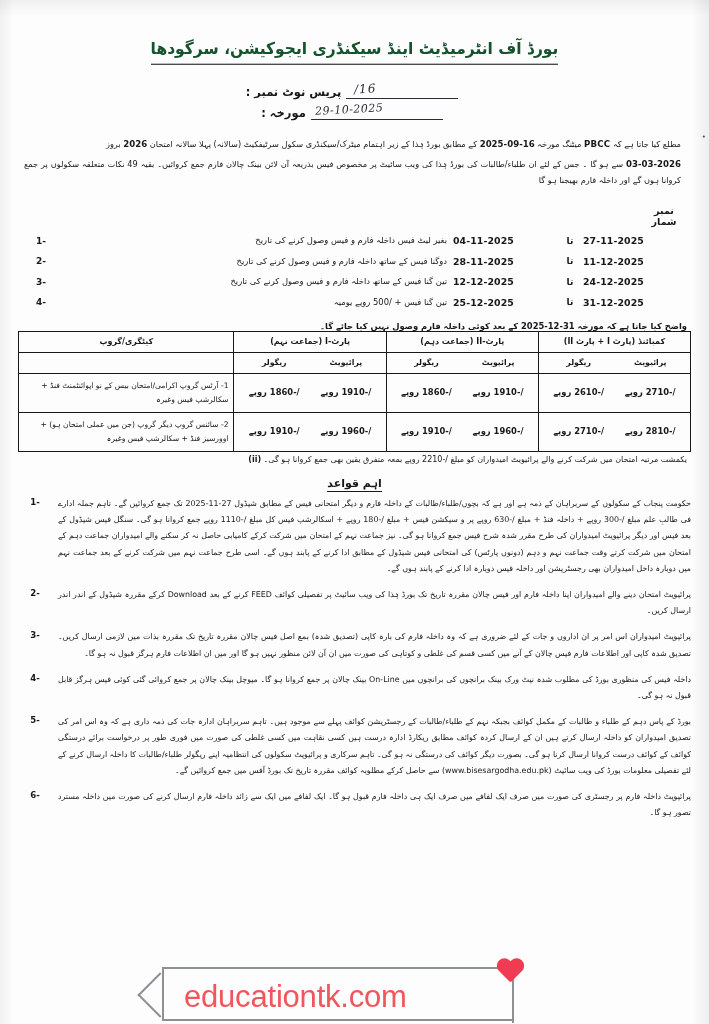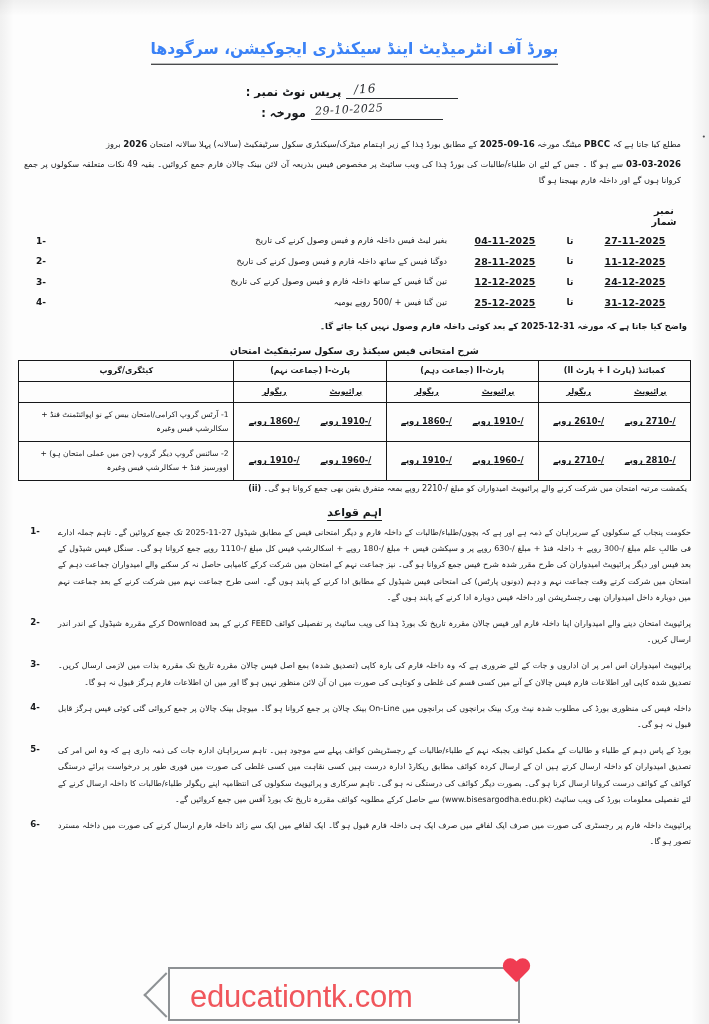--- a/index.html
+++ b/index.html
@@ -23,21 +23,21 @@
   }
   .sheet{position:absolute;inset:0;padding:0 18px;box-sizing:border-box;}
 
   
   .masthead{
     text-align:center;
     margin-top:38px;
     font-size:15.5px;
     font-weight:700;
     letter-spacing:.2px;
-    color:#3b82f6;
+    color:#14532d;
     line-height:1.5;
   }
   .masthead .rule{
     display:inline-block;
     border-bottom:1.6px solid #16181a;
     padding-bottom:2px;
     transform:scaleY(1.06);
   }
   .pressline{
     text-align:center;
@@ -76,22 +76,22 @@
   .sch-head .h-title{flex:1;text-align:right;padding-right:6px;}
   .sch-head u{text-decoration:none;border-bottom:1.2px solid #16181a;padding-bottom:1px;}
   .sch-row{
     display:flex;align-items:center;
     font-size:8.4px;
     margin-top:7px;
   }
   .sch-row .c-sr{width:46px;text-align:center;font-weight:700;font-size:9px;direction:ltr;}
   .sch-row .c-desc{flex:1;text-align:right;padding-right:6px;line-height:1.6;}
   .sch-row .c-from,.sch-row .c-to{
-    width:104px;text-align:center;direction:ltr;
-    font-weight:700;font-size:9.4px;letter-spacing:.1px;text-decoration:underline;
+    width:104px;direction:ltr;
+    font-weight:700;font-size:9.4px;letter-spacing:.1px;
   }
   .sch-row .c-sep{width:26px;text-align:center;font-size:9px;font-weight:700;}
   .note-line{
     margin-top:12px;text-align:right;font-size:8.4px;font-weight:600;
   }
   .note-line b{font-weight:700;}
 
   
   .tbl-caption{
     text-align:center;font-size:9.2px;font-weight:700;margin:14px 0 4px 0;
@@ -109,21 +109,21 @@
     vertical-align:middle;
     line-height:1.75;
   }
   table.fee th{font-weight:700;font-size:8px;}
   table.fee td.cat{text-align:right;font-size:7.6px;line-height:1.85;padding:5px 5px;}
   table.fee td.amt{direction:ltr;font-weight:600;font-size:8.4px;white-space:nowrap;}
   .col-cat{width:32%;}
   .col-pair{width:22.6%;}
   .subhdr td{font-size:7.8px;font-weight:700;}
   .pair{display:flex;justify-content:space-between;align-items:center;direction:rtl;}
-  .pair > span{flex:1;text-align:center;text-decoration:underline;}
+  .pair > span{flex:1;text-align:center;}
 
   
   .tnotes{padding:0 4px;}
   .tnotes div{
     font-size:8px;line-height:1.9;text-align:right;margin-bottom:4px;
   }
   .tnotes .rn{direction:ltr;display:inline-block;font-weight:700;}
 
   
   .rules-title{
@@ -137,21 +137,21 @@
     width:34px;flex:0 0 34px;text-align:center;
     font-size:8.6px;font-weight:700;direction:ltr;padding-top:1px;
   }
   .rule .body{
     flex:1;font-size:7.9px;line-height:2.05;text-align:justify;
     padding-left:6px;
   }
 
   
   .watermark{
-    position:absolute;left:150px;top:963px;
+    position:absolute;left:144px;top:963px;
     width:390px;height:62px;
     pointer-events:none;
     text-decoration:underline;
   }
   .wm-banner{
     position:absolute;left:18px;top:4px;
     width:352px;height:54px;
     border:2.2px solid #8d9194;
     border-right:none;
     box-sizing:border-box;
@@ -275,21 +275,20 @@
       <div class="c-sr">4-</div>
     </div>
 
     <div class="note-line">
       <span>واضح کیا جاتا ہے کہ مورخہ</span>
       <b>31-12-2025</b>
       <span>کے بعد کوئی داخلہ فارم وصول نہیں کیا جائے گا۔</span>
     </div>
   </div>
 
-  <div class="tbl-caption">شرح امتحانی فیس سیکنڈ ری سکول سرٹیفکیٹ امتحان</div>
 
   <table class="fee">
     <colgroup>
       <col class="col-pair">
         <col class="col-pair">
         <col class="col-pair">
         <col class="col-cat">
     </colgroup>
     <thead>
       <tr>

